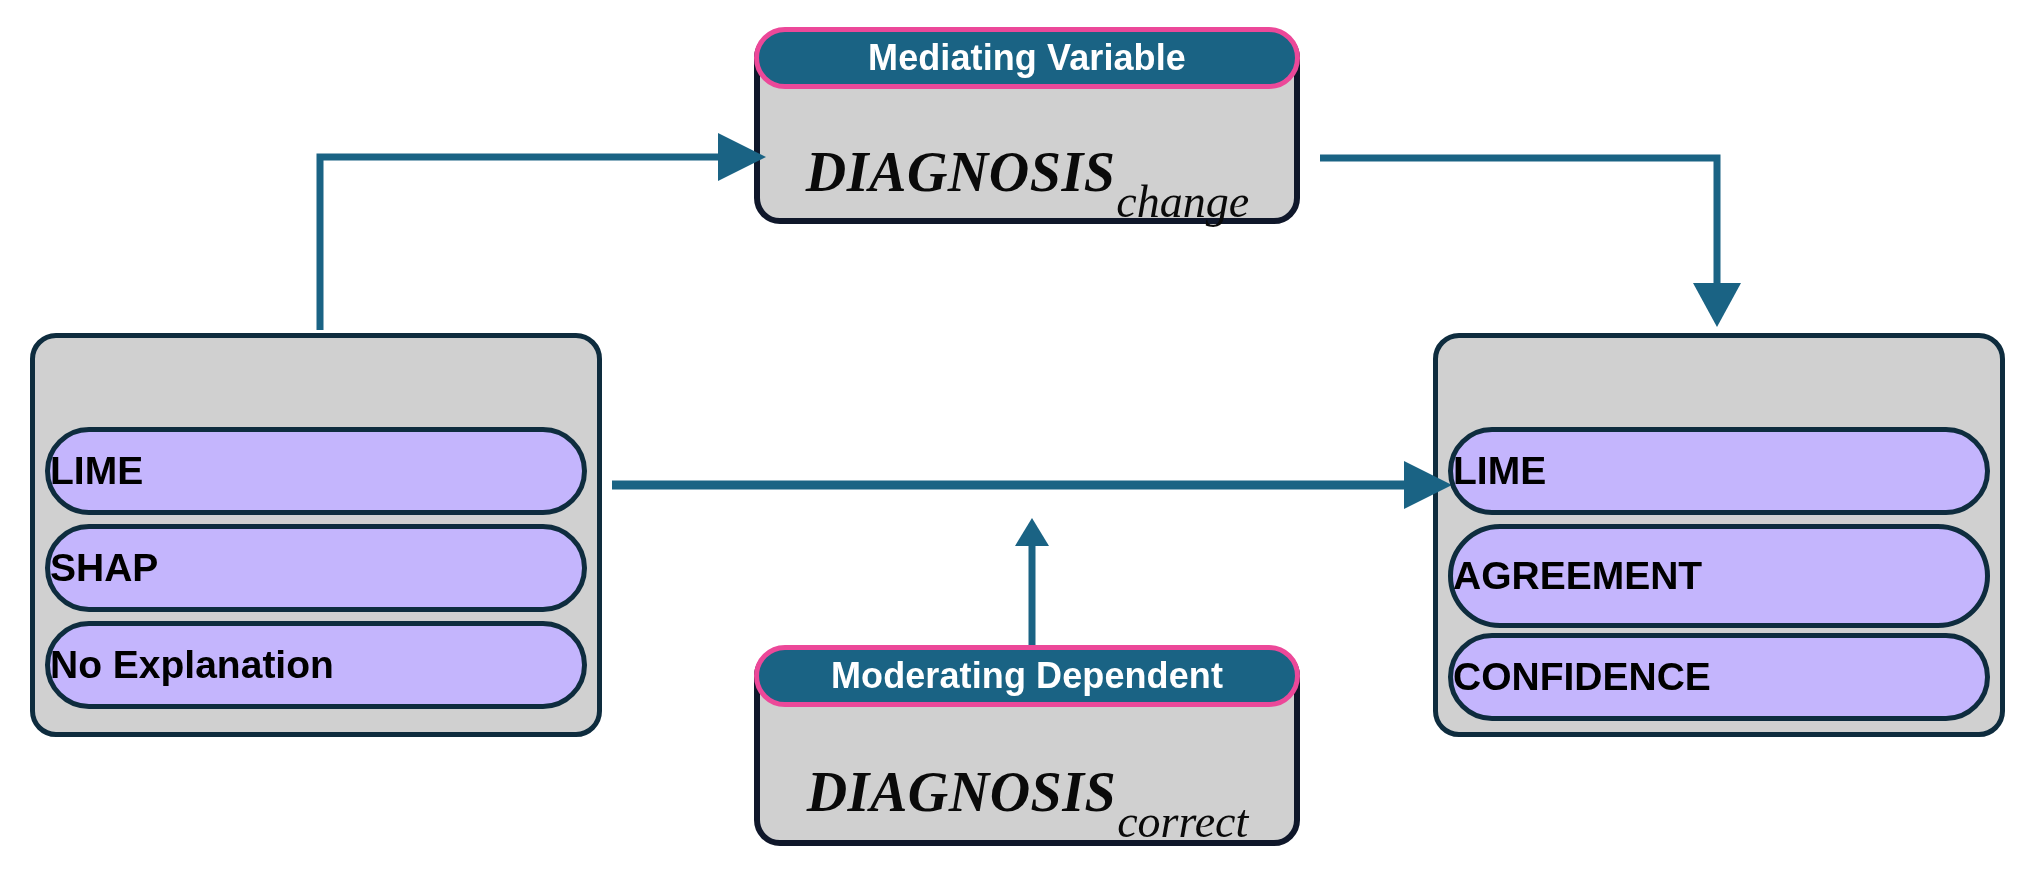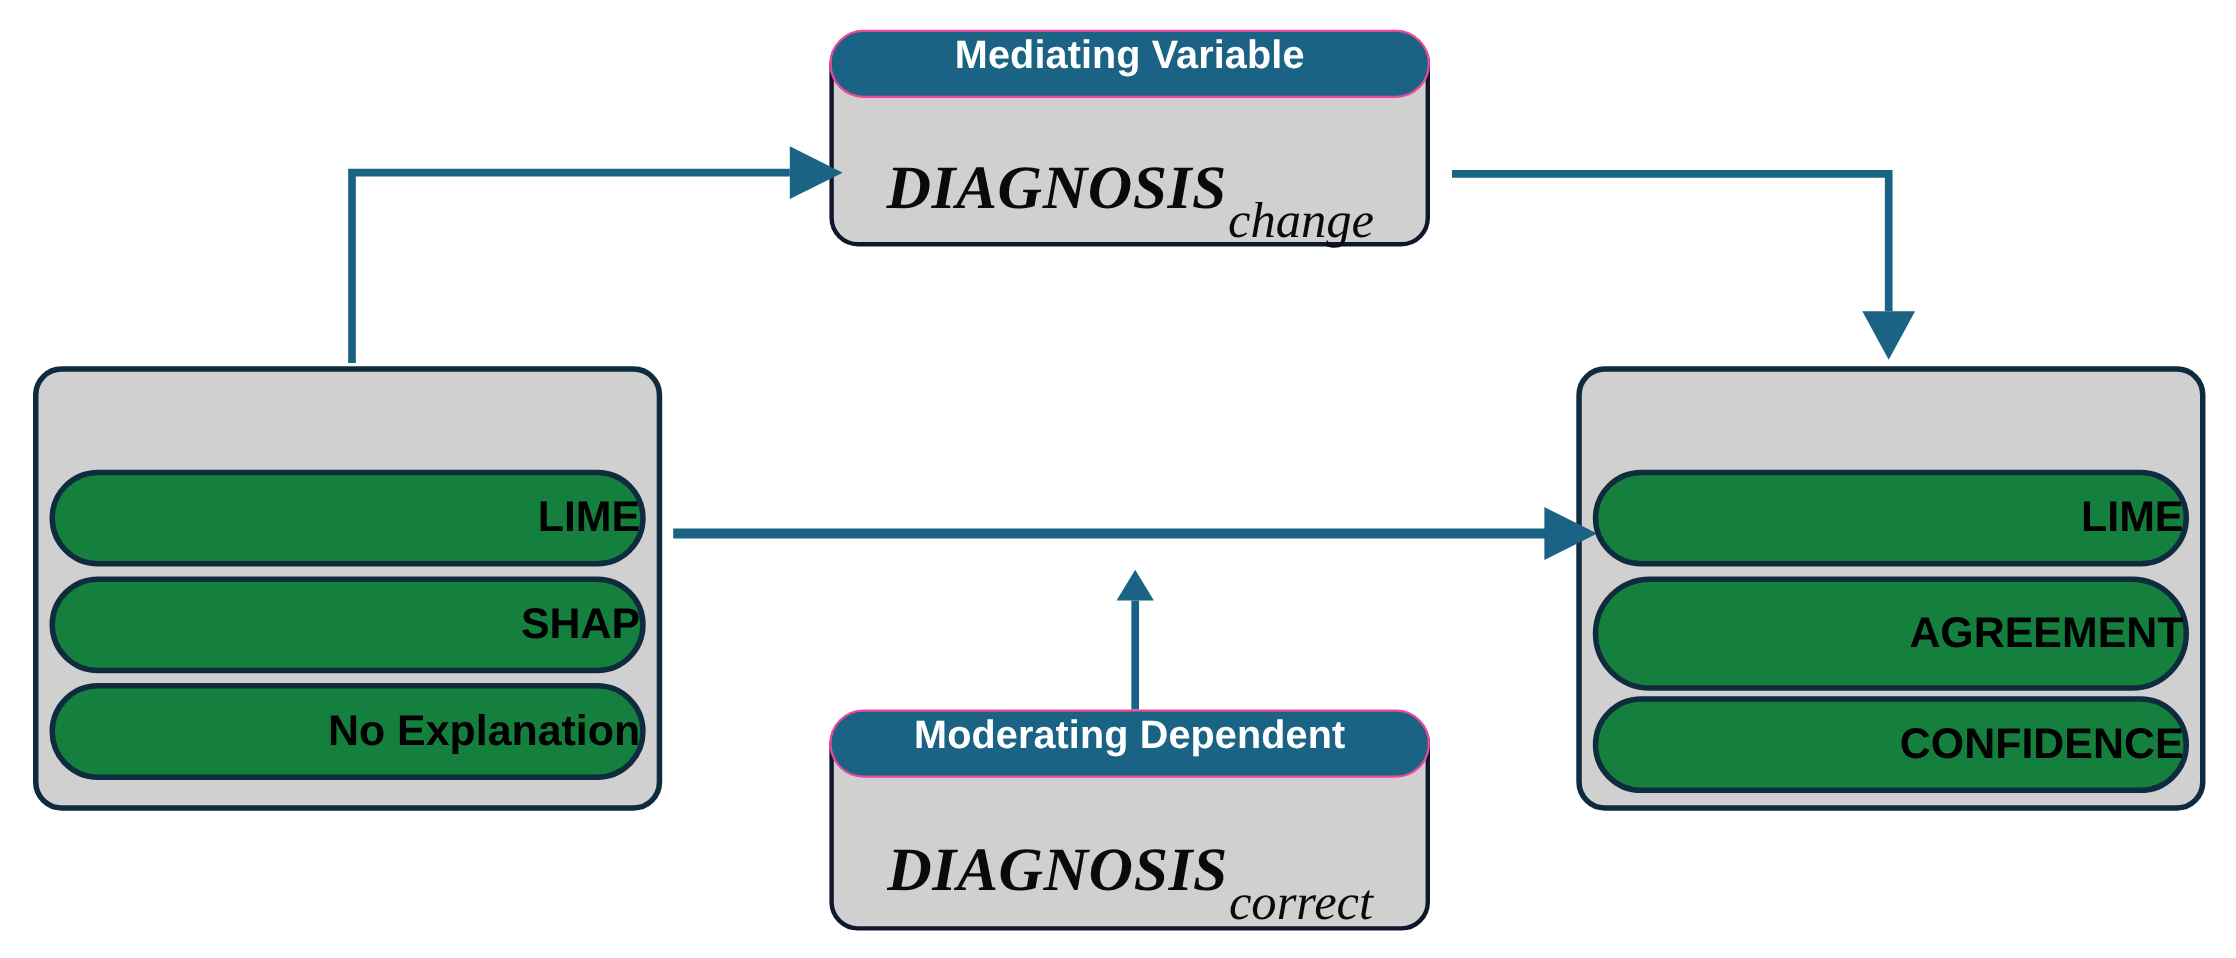--- a/index.html
+++ b/index.html
@@ -29,54 +29,54 @@
     background: #d0d0d0;
     border: 5px solid #0e2c3e;
     border-radius: 26px;
     box-sizing: border-box;
   }
 
   
   .header-pill {
     position: absolute;
     background: #1a6384;
-    border: 2px solid #ec4899;
+    border: 5px solid #ec4899;
     border-radius: 999px;
     box-sizing: border-box;
     display: flex;
-    align-items: flex-start;
+    align-items: center;
     justify-content: center;
     color: #ffffff;
     font-weight: bold;
     letter-spacing: 0.1px;
     white-space: nowrap;
     z-index: 5;
   }
 
   
   .option-pill {
     position: absolute;
-    background: #15803d;
+    background: #c4b5fd;
     border: 5px solid #0e2c3e;
     border-radius: 999px;
     box-sizing: border-box;
     display: flex;
     align-items: center;
-    justify-content: flex-end;
+    justify-content: flex-start;
     color: #000000;
     font-weight: bold;
     white-space: nowrap;
     z-index: 4;
   }
 
   
   .var-card {
     position: absolute;
     background: #d0d0d0;
-    border: 4px solid #0f172a;
+    border: 6px solid #0f172a;
     border-radius: 26px;
     box-sizing: border-box;
   }
   .var-card .card-body {
     position: absolute;
     left: 0;
     right: 0;
     bottom: 0;
     display: flex;
     align-items: center;

